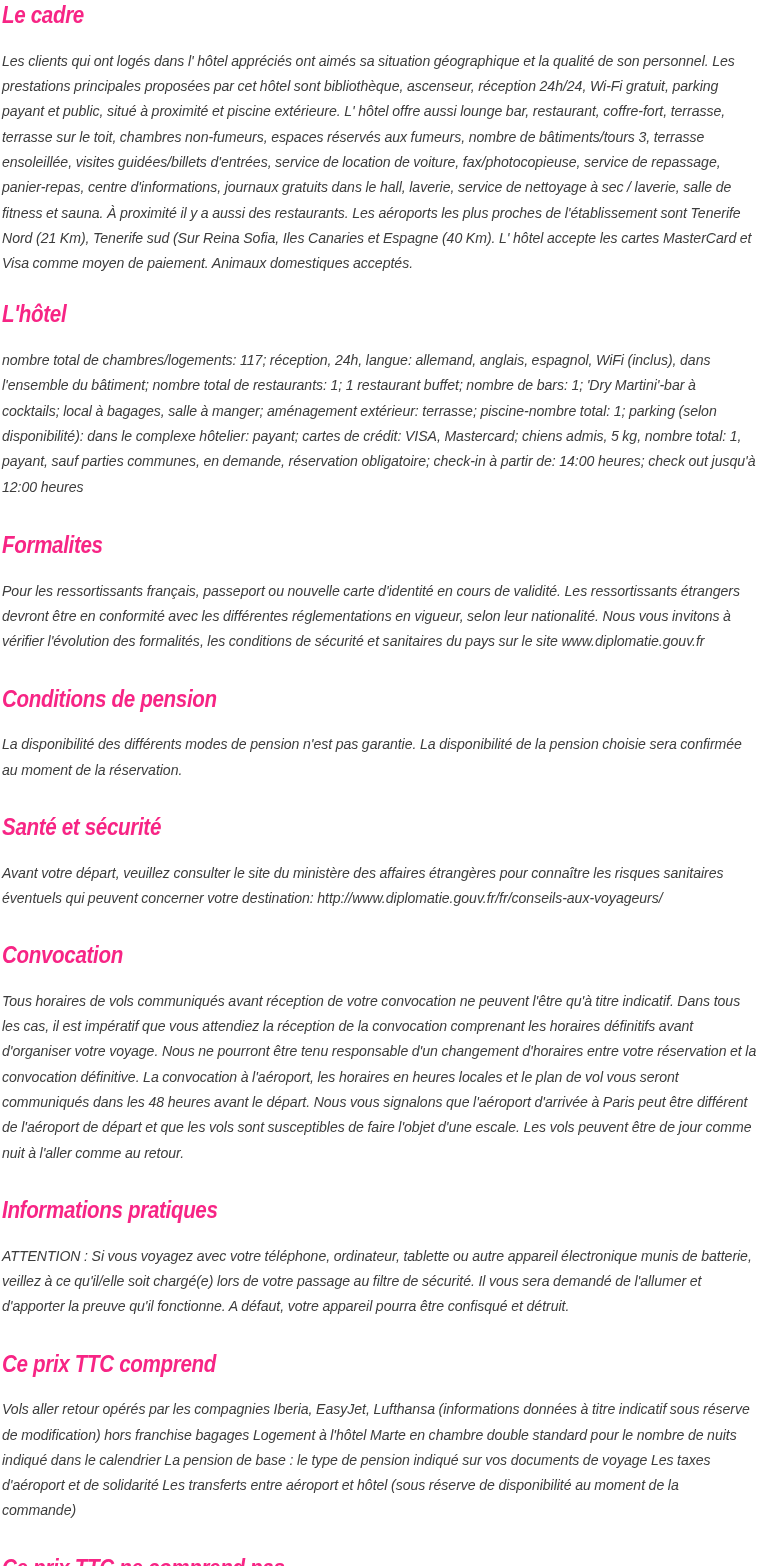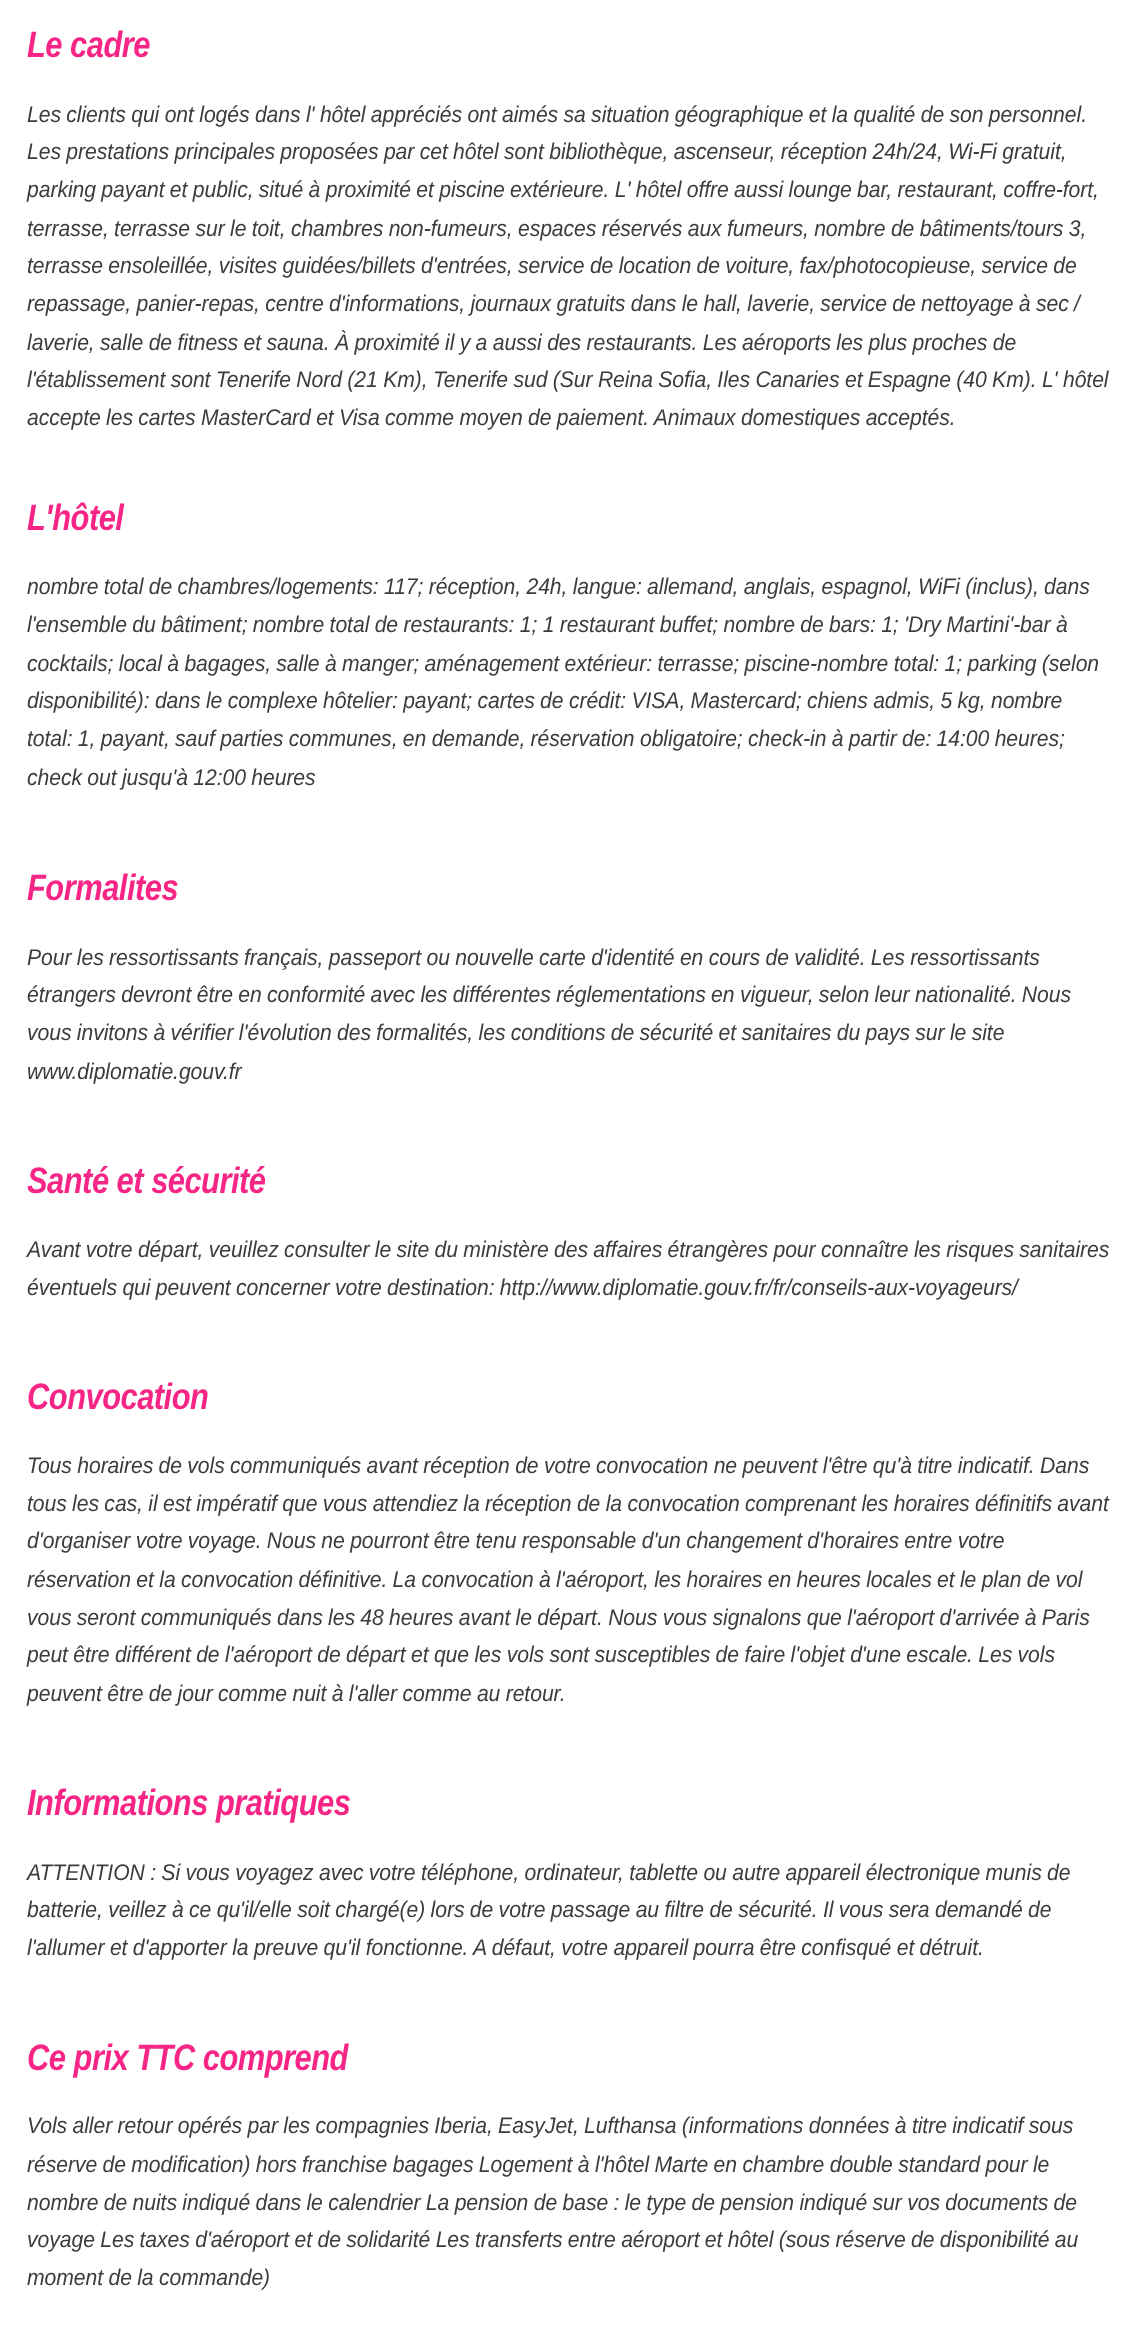--- a/index.html
+++ b/index.html
@@ -15,21 +15,21 @@
   }
   .page {
     width: 758px;
     box-sizing: border-box;
     padding: 0 2px 6px 2px;
     background: #ffffff;
   }
 
   
   .section {
-    margin: 16px;
+    margin: 0;
     padding: 0;
   }
 
   .section-title {
     font-family: "Liberation Sans", "DejaVu Sans", sans-serif;
     font-style: italic;
     font-weight: bold;
     font-size: 24.5px;
     line-height: 1.05;
     letter-spacing: -0.4px;
@@ -98,20 +98,24 @@
   <section class="section s-hotel">
     <h2 class="section-title">L'hôtel</h2>
     <p class="section-body">nombre total de chambres/logements: 117; réception, 24h, langue: allemand, anglais, espagnol, WiFi (inclus), dans l'ensemble du bâtiment; nombre total de restaurants: 1; 1 restaurant buffet; nombre de bars: 1; 'Dry Martini'-bar à cocktails; local à bagages, salle à manger; aménagement extérieur: terrasse; piscine-nombre total: 1; parking (selon disponibilité): dans le complexe hôtelier: payant; cartes de crédit: VISA, Mastercard; chiens admis, 5 kg, nombre total: 1, payant, sauf parties communes, en demande, réservation obligatoire; check-in à partir de: 14:00 heures; check out jusqu'à 12:00 heures</p>
   </section>
 
   <section class="section s-formalites">
     <h2 class="section-title">Formalites</h2>
     <p class="section-body">Pour les ressortissants français, passeport ou nouvelle carte d'identité en cours de validité. Les ressortissants étrangers devront être en conformité avec les différentes réglementations en vigueur, selon leur nationalité. Nous vous invitons à vérifier l'évolution des formalités, les conditions de sécurité et sanitaires du pays sur le site www.diplomatie.gouv.fr</p>
   </section>
 
+  <section class="section s-pension">
+    <h2 class="section-title">Conditions de pension</h2>
+    <p class="section-body">La disponibilité des différents modes de pension n'est pas garantie. La disponibilité de la pension choisie sera confirmée au moment de la réservation.</p>
+  </section>
 
   <section class="section s-sante">
     <h2 class="section-title">Santé et sécurité</h2>
     <p class="section-body">Avant votre départ, veuillez consulter le site du ministère des affaires étrangères pour connaître les risques sanitaires éventuels qui peuvent concerner votre destination: http://www.diplomatie.gouv.fr/fr/conseils-aux-voyageurs/</p>
   </section>
 
   <section class="section s-convocation">
     <h2 class="section-title">Convocation</h2>
     <p class="section-body">Tous horaires de vols communiqués avant réception de votre convocation ne peuvent l'être qu'à titre indicatif. Dans tous les cas, il est impératif que vous attendiez la réception de la convocation comprenant les horaires définitifs avant d'organiser votre voyage. Nous ne pourront être tenu responsable d'un changement d'horaires entre votre réservation et la convocation définitive. La convocation à l'aéroport, les horaires en heures locales et le plan de vol vous seront communiqués dans les 48 heures avant le départ. Nous vous signalons que l'aéroport d'arrivée à Paris peut être différent de l'aéroport de départ et que les vols sont susceptibles de faire l'objet d'une escale. Les vols peuvent être de jour comme nuit à l'aller comme au retour.</p>
   </section>

